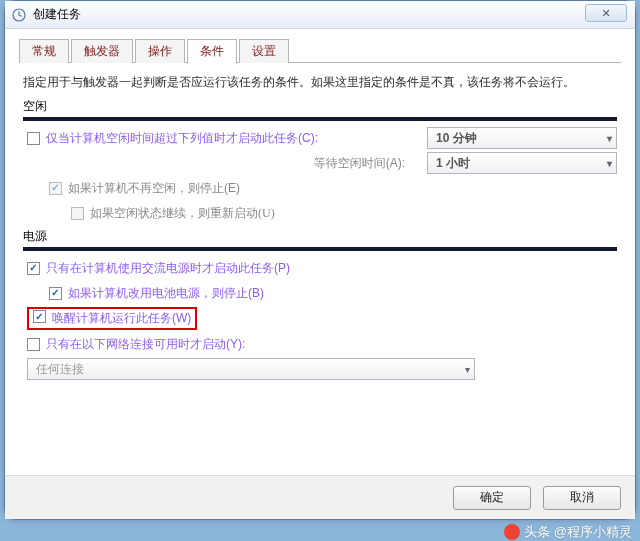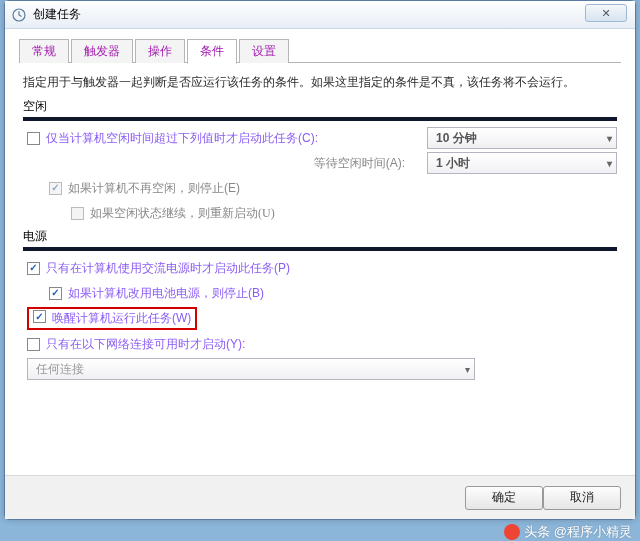--- a/index.html
+++ b/index.html
@@ -12,21 +12,21 @@
     height: 541px;
     overflow: hidden;
     position: relative;
   }
   .window {
     position: absolute;
     left: 4px; top: 0;
     width: 632px; height: 520px;
     background: #fff;
     border: 1px solid #5a7aa0;
-    border-radius: 5px;
+    border-radius: 11px;
     box-shadow: 0 0 6px rgba(0,0,0,0.2);
   }
   .titlebar {
     height: 28px;
     background: linear-gradient(#fdfefe, #e8eef6);
     border-bottom: 1px solid #c9d6e6;
     display: flex;
     align-items: center;
     padding: 0 6px;
     position: relative;
@@ -61,21 +61,21 @@
     border-bottom: 1px solid #b5b5b5;
   }
   .tab {
     border: 1px solid #b5b5b5;
     border-bottom: none;
     background: #f4f4f4;
     padding: 3px 12px;
     margin-right: 2px;
     position: relative;
     z-index: 1;
-    color: #a21caf;
+    color: #7f1d1d;
   }
   .tab.active {
     background: #fff;
     z-index: 2;
     border-bottom: 1px solid #fff;
     margin-bottom: -1px;
   }
   .content {
     padding: 10px 18px 4px 18px;
     color: #000;
@@ -120,21 +120,21 @@
     padding: 1px 4px;
     display: inline-flex; align-items:flex-start;
   }
   .footer {
     position: absolute;
     left: 0; right: 0; bottom: 0;
     height: 44px;
     border-top: 1px solid #d8d8d8;
     background: #f1f1f1;
     display: flex; justify-content: flex-end; align-items: center;
-    padding-right: 14px; gap: 0;
+    padding-right: 14px; gap: 12px;
   }
   .btn {
     min-width: 78px; height: 24px;
     border: 1px solid #9a9a9a;
     background: linear-gradient(#fdfdfd,#e6e6e6);
     border-radius: 3px;
     display:flex; align-items:center; justify-content:center;
     color:#222;
   }
   .watermark {

